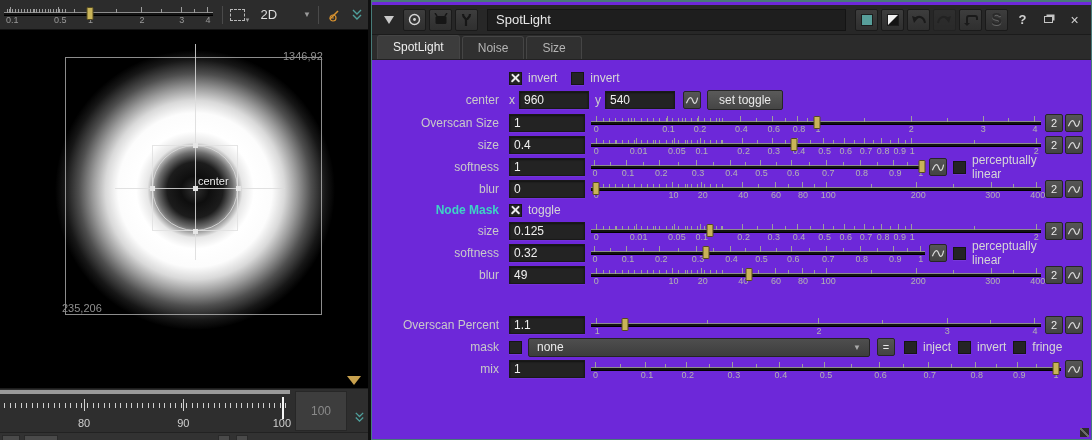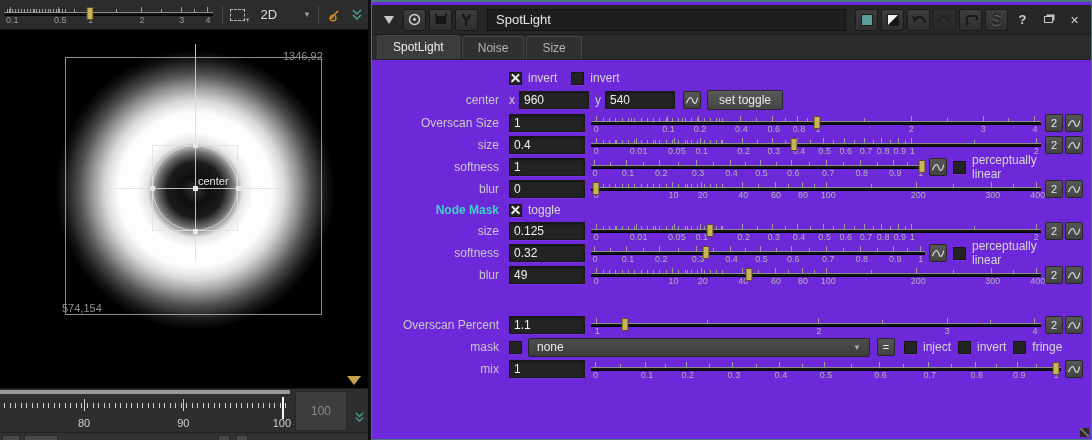--- a/index.html
+++ b/index.html
@@ -194,21 +194,21 @@
     <div class="xh-v"></div>
     <div class="in-circle"></div>
     <div class="in-square"></div>
     <div class="handle-sq" style="left:193px;top:113px"></div>
     <div class="handle-sq" style="left:193px;top:199px"></div>
     <div class="handle-sq" style="left:150px;top:156px"></div>
     <div class="handle-sq" style="left:236px;top:156px"></div>
     <div class="handle-sq" style="left:193px;top:156px"></div>
     <div class="ov-text" style="left:198px;top:145px">center</div>
     <div class="coord" style="left:283px;top:20px">1346,92</div>
-    <div class="coord" style="left:62px;top:272px">574,154</div>
+    <div class="coord" style="left:62px;top:272px">235,206</div>
     <div class="dn-tri"></div>
   </div>
 
   <div class="v-ruler">
     <div class="scrollbar"></div>
     <div class="cur-frame-box">100</div>
     <div class="chev">
       <svg width="13" height="12" viewBox="0 0 14 13">
           <path d="M3 2 L7 6 L11 2 M3 7 L7 11 L11 7" stroke="#4fa09c" stroke-width="1.4" fill="none"></path>
         </svg>

